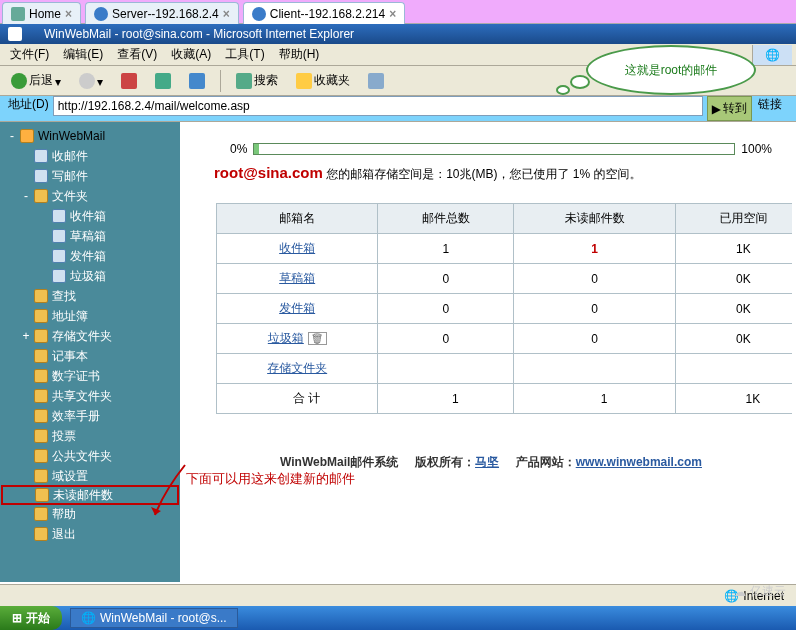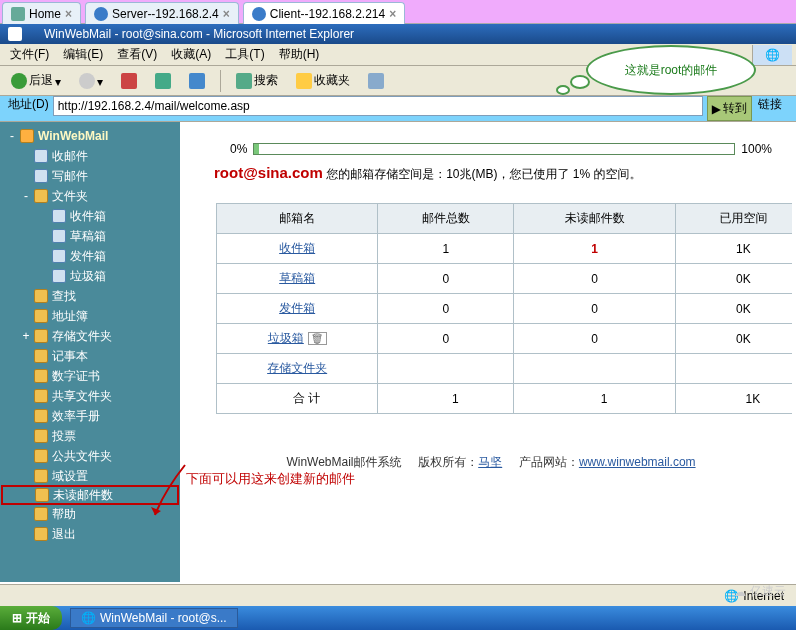--- a/index.html
+++ b/index.html
@@ -24,21 +24,21 @@
 .addrbar input { flex:1; height:20px; border:1px solid #7f9db9; padding:0 4px; font-size:12px; margin:0 4px; }
 .go { padding:2px 4px; background:#a8c878; border:1px solid #7a9850; display:flex; align-items:center; gap:2px; }
 .sidebar { position:absolute; left:0; top:122px; width:180px; height:460px; background:#4a8a9a; overflow:hidden; }
 .tree { padding:4px 2px; color:#fff; }
 .tree .node { height:20px; display:flex; align-items:center; gap:2px; padding-left:4px; }
 .tree .node .exp { width:12px; color:#fff; text-align:center; }
 .tree .node .ico { width:14px; height:14px; display:inline-block; background:#f0c050; border:1px solid #b08020; border-radius:2px; }
 .tree .node .ico.mail { background:#d0e0f0; border-color:#5080b0; }
 .tree .node .ico.home { background:#ffb040; }
 .tree .node .lbl { padding:0 2px; }
-.tree .node.root .lbl { color:#fef9c3; font-weight:bold; }
+.tree .node.root .lbl { color:#000000; font-weight:normal; }
 .tree .lvl1 { padding-left:18px; }
 .tree .lvl2 { padding-left:36px; }
 .tree .node.hl { border:2px solid #c00000; margin:-1px; }
 .main { position:absolute; left:180px; top:122px; right:4px; height:460px; background:#fff; padding:20px 20px 0 30px; overflow:hidden; }
 .progress { display:flex; align-items:center; margin-bottom:8px; margin-left:20px; }
 .progress .bar { flex:1; height:12px; border:1px solid #5a8a5a; margin:0 6px; background:linear-gradient(to right,#7ac87a 0 1%,#fff 1% 100%); }
 .quota { margin-bottom:20px; margin-left:4px; }
 .quota .email { color:#c00000; font-size:15px; font-weight:bold; }
 .mailtable { width:596px; border-collapse:collapse; margin-left:6px; }
 .mailtable th,.mailtable td { border:1px solid #b0c0c8; padding:6px 8px; text-align:center; }
@@ -46,21 +46,21 @@
 .mailtable td.name { text-align:center; }
 .mailtable td.name a { color:#2a5aa0; text-decoration:underline; }
 .mailtable td .trash { color:#666; border:1px solid #999; padding:0 2px; font-size:10px; margin-left:4px; }
 .unread-red { color:#c00000; font-weight:bold; }
 .sum td { font-weight:normal;padding-left:27px; }
 .pbox { width:300px; margin:40px auto 0; }
 .pbox .title { border:1px solid #b0c0c8; background:#e8eef2; text-align:center; padding:4px; }
 .pbox .body { border:1px solid #b0c0c8; border-top:none; padding:8px; display:flex; gap:4px; }
 .pbox .body input { flex:1; border:1px solid #7f9db9; height:20px; }
 .pbox .body button { padding:1px 8px; border:1px solid #7f9db9; background:#ece9d8; }
-.footer { text-align:center; margin-top:18px; color:#333; }
+.footer { text-align:center; margin-top:18px; color:#333;font-weight:bold; }
 .footer a { color:#2a5aa0; text-decoration:underline; }
 .annot { position:absolute; color:#c00000; font-size:13px; pointer-events:none; z-index:5; }
 .bubble { position:absolute; right:40px; top:45px; width:170px; height:50px; border:2px solid #4a9a4a; border-radius:50%; background:#fff; display:flex; align-items:center; justify-content:center; color:#1a7a1a; font-size:13px; z-index:6; }
 .bubble::before,.bubble::after { content:""; position:absolute; border:2px solid #4a9a4a; border-radius:50%; background:#fff; }
 .bubble::before { width:16px; height:10px; left:-18px; bottom:4px; }
 .bubble::after { width:10px; height:6px; left:-32px; bottom:-2px; }
 .arrow { position:absolute; left:150px; top:460px; width:40px; height:60px; z-index:4; }
 .arrow svg { overflow:visible; }
 .statusbar { position:absolute; bottom:24px; left:0; right:0; height:22px; background:#ece9d8; border-top:1px solid #aca899; display:flex; align-items:center; }
 .statusbar .net { margin-left:auto; padding:0 12px; display:flex; align-items:center; gap:4px; }

